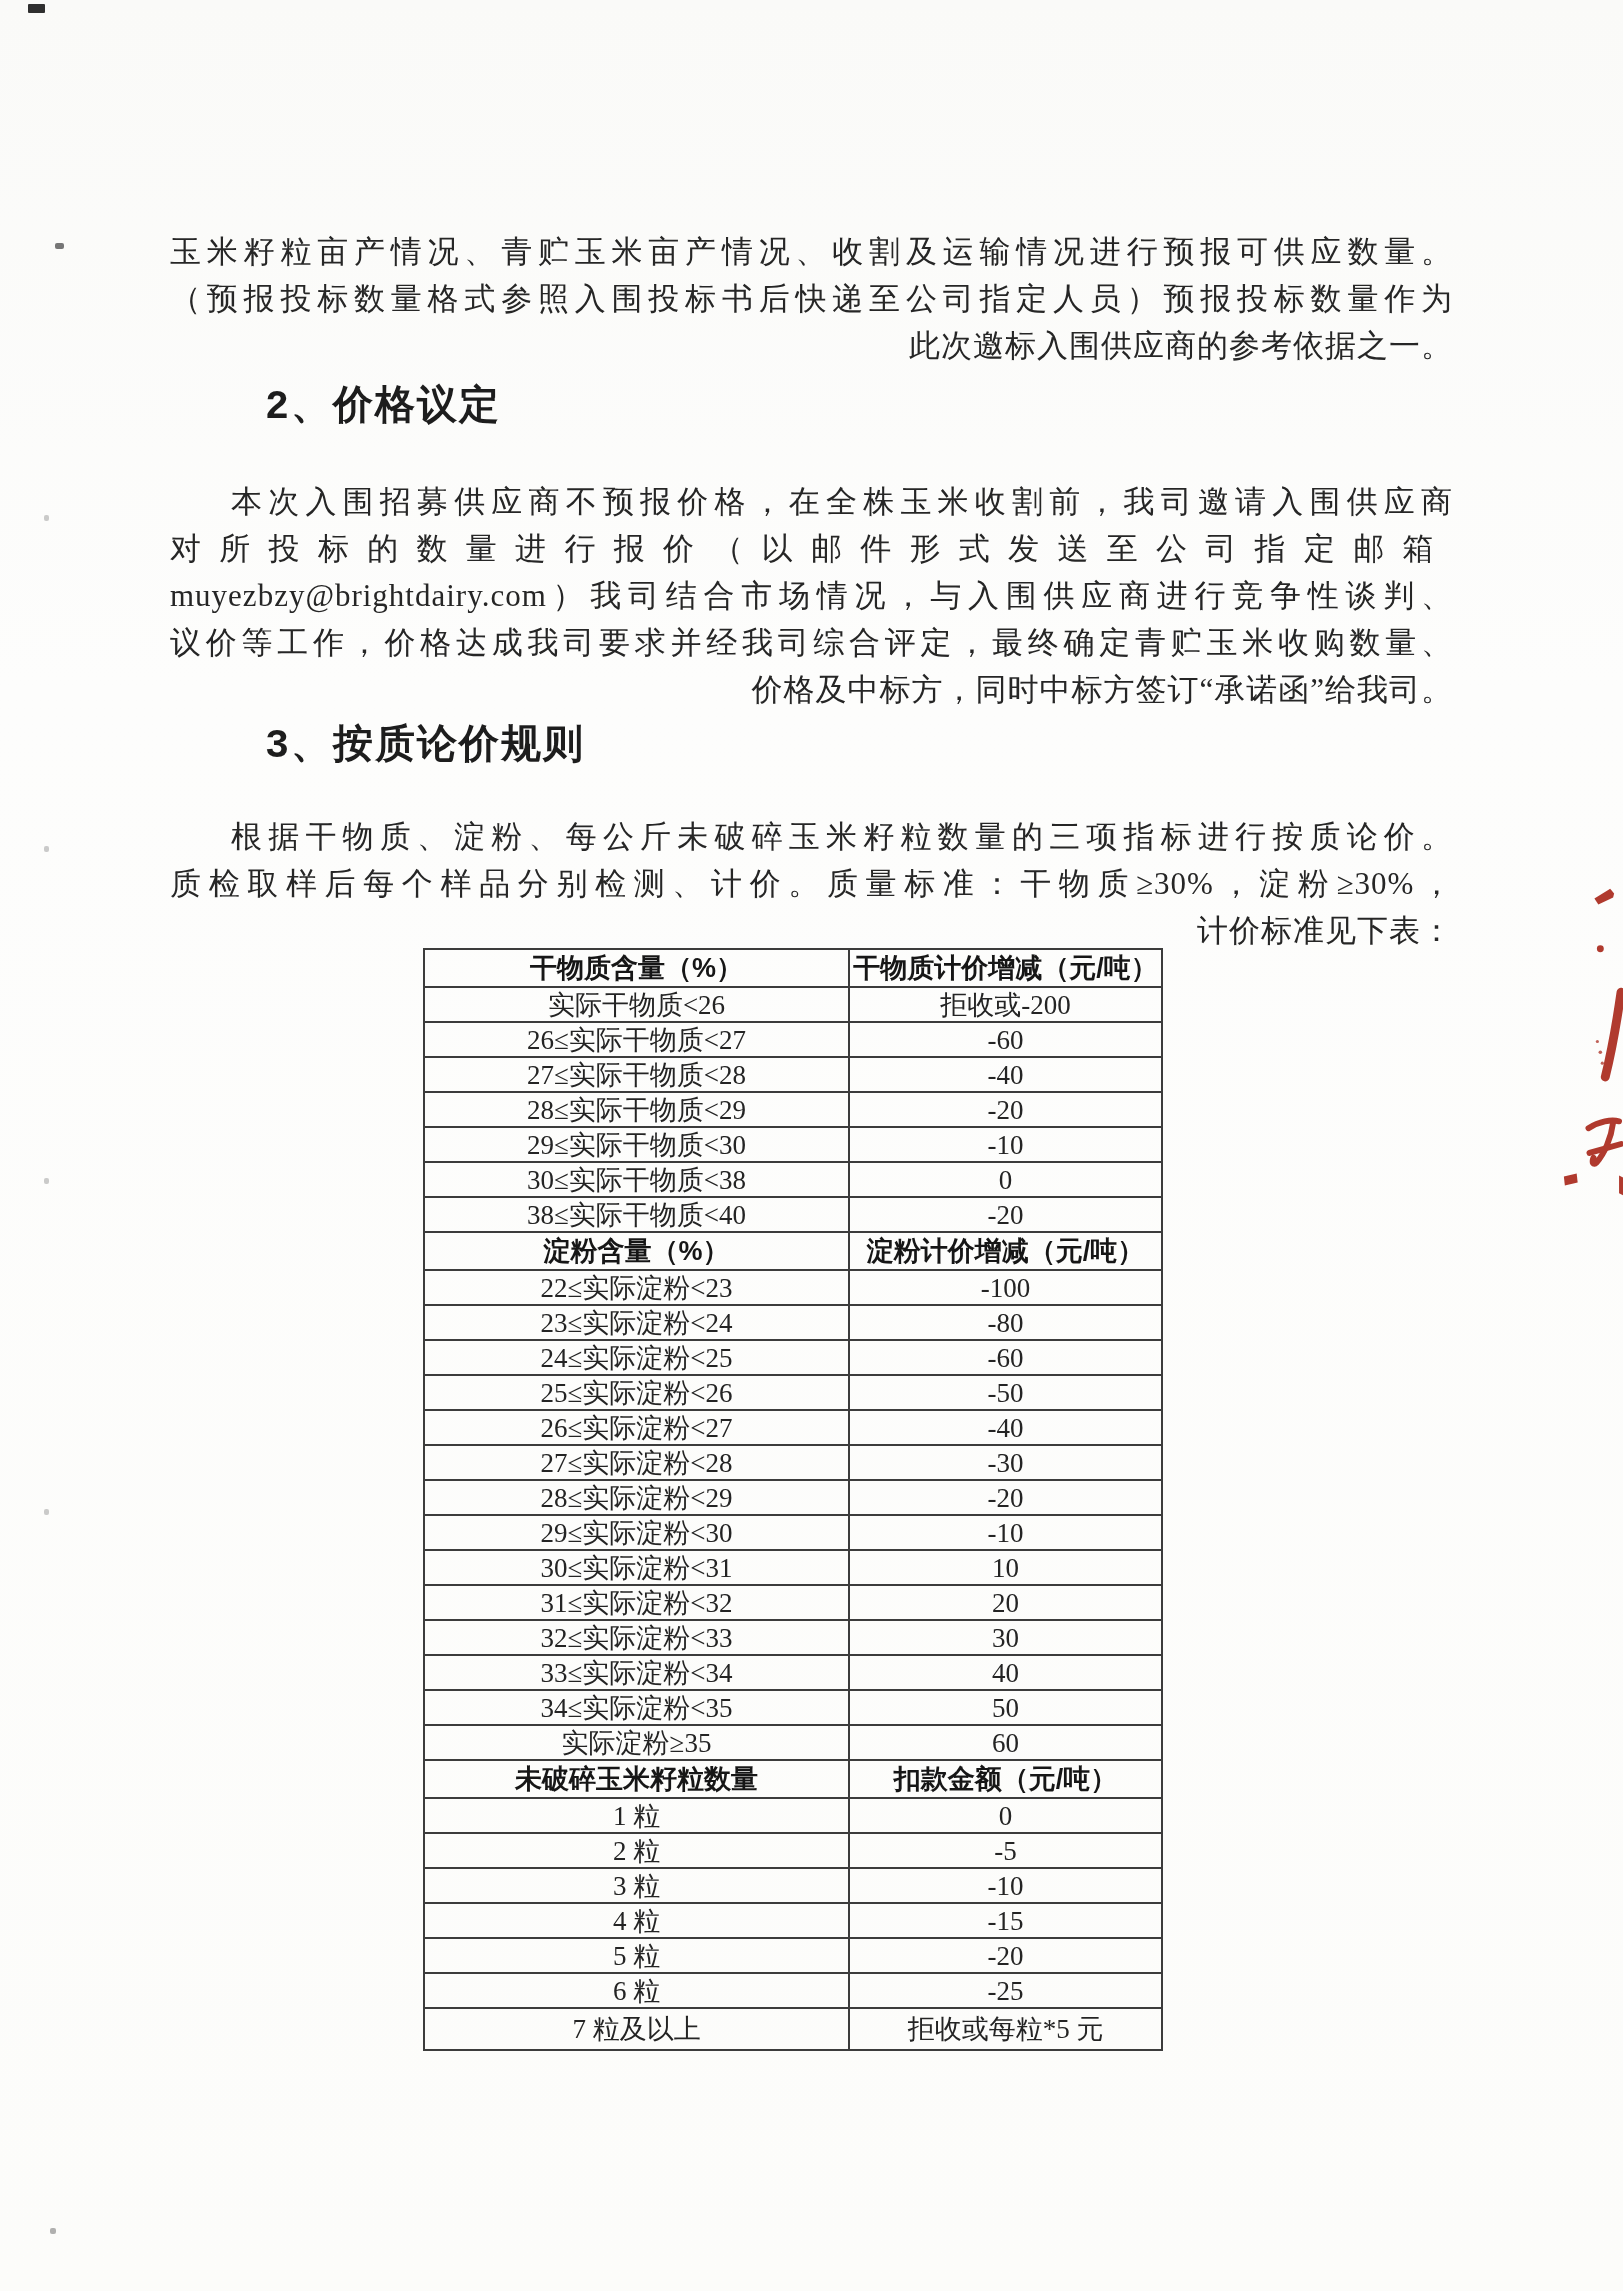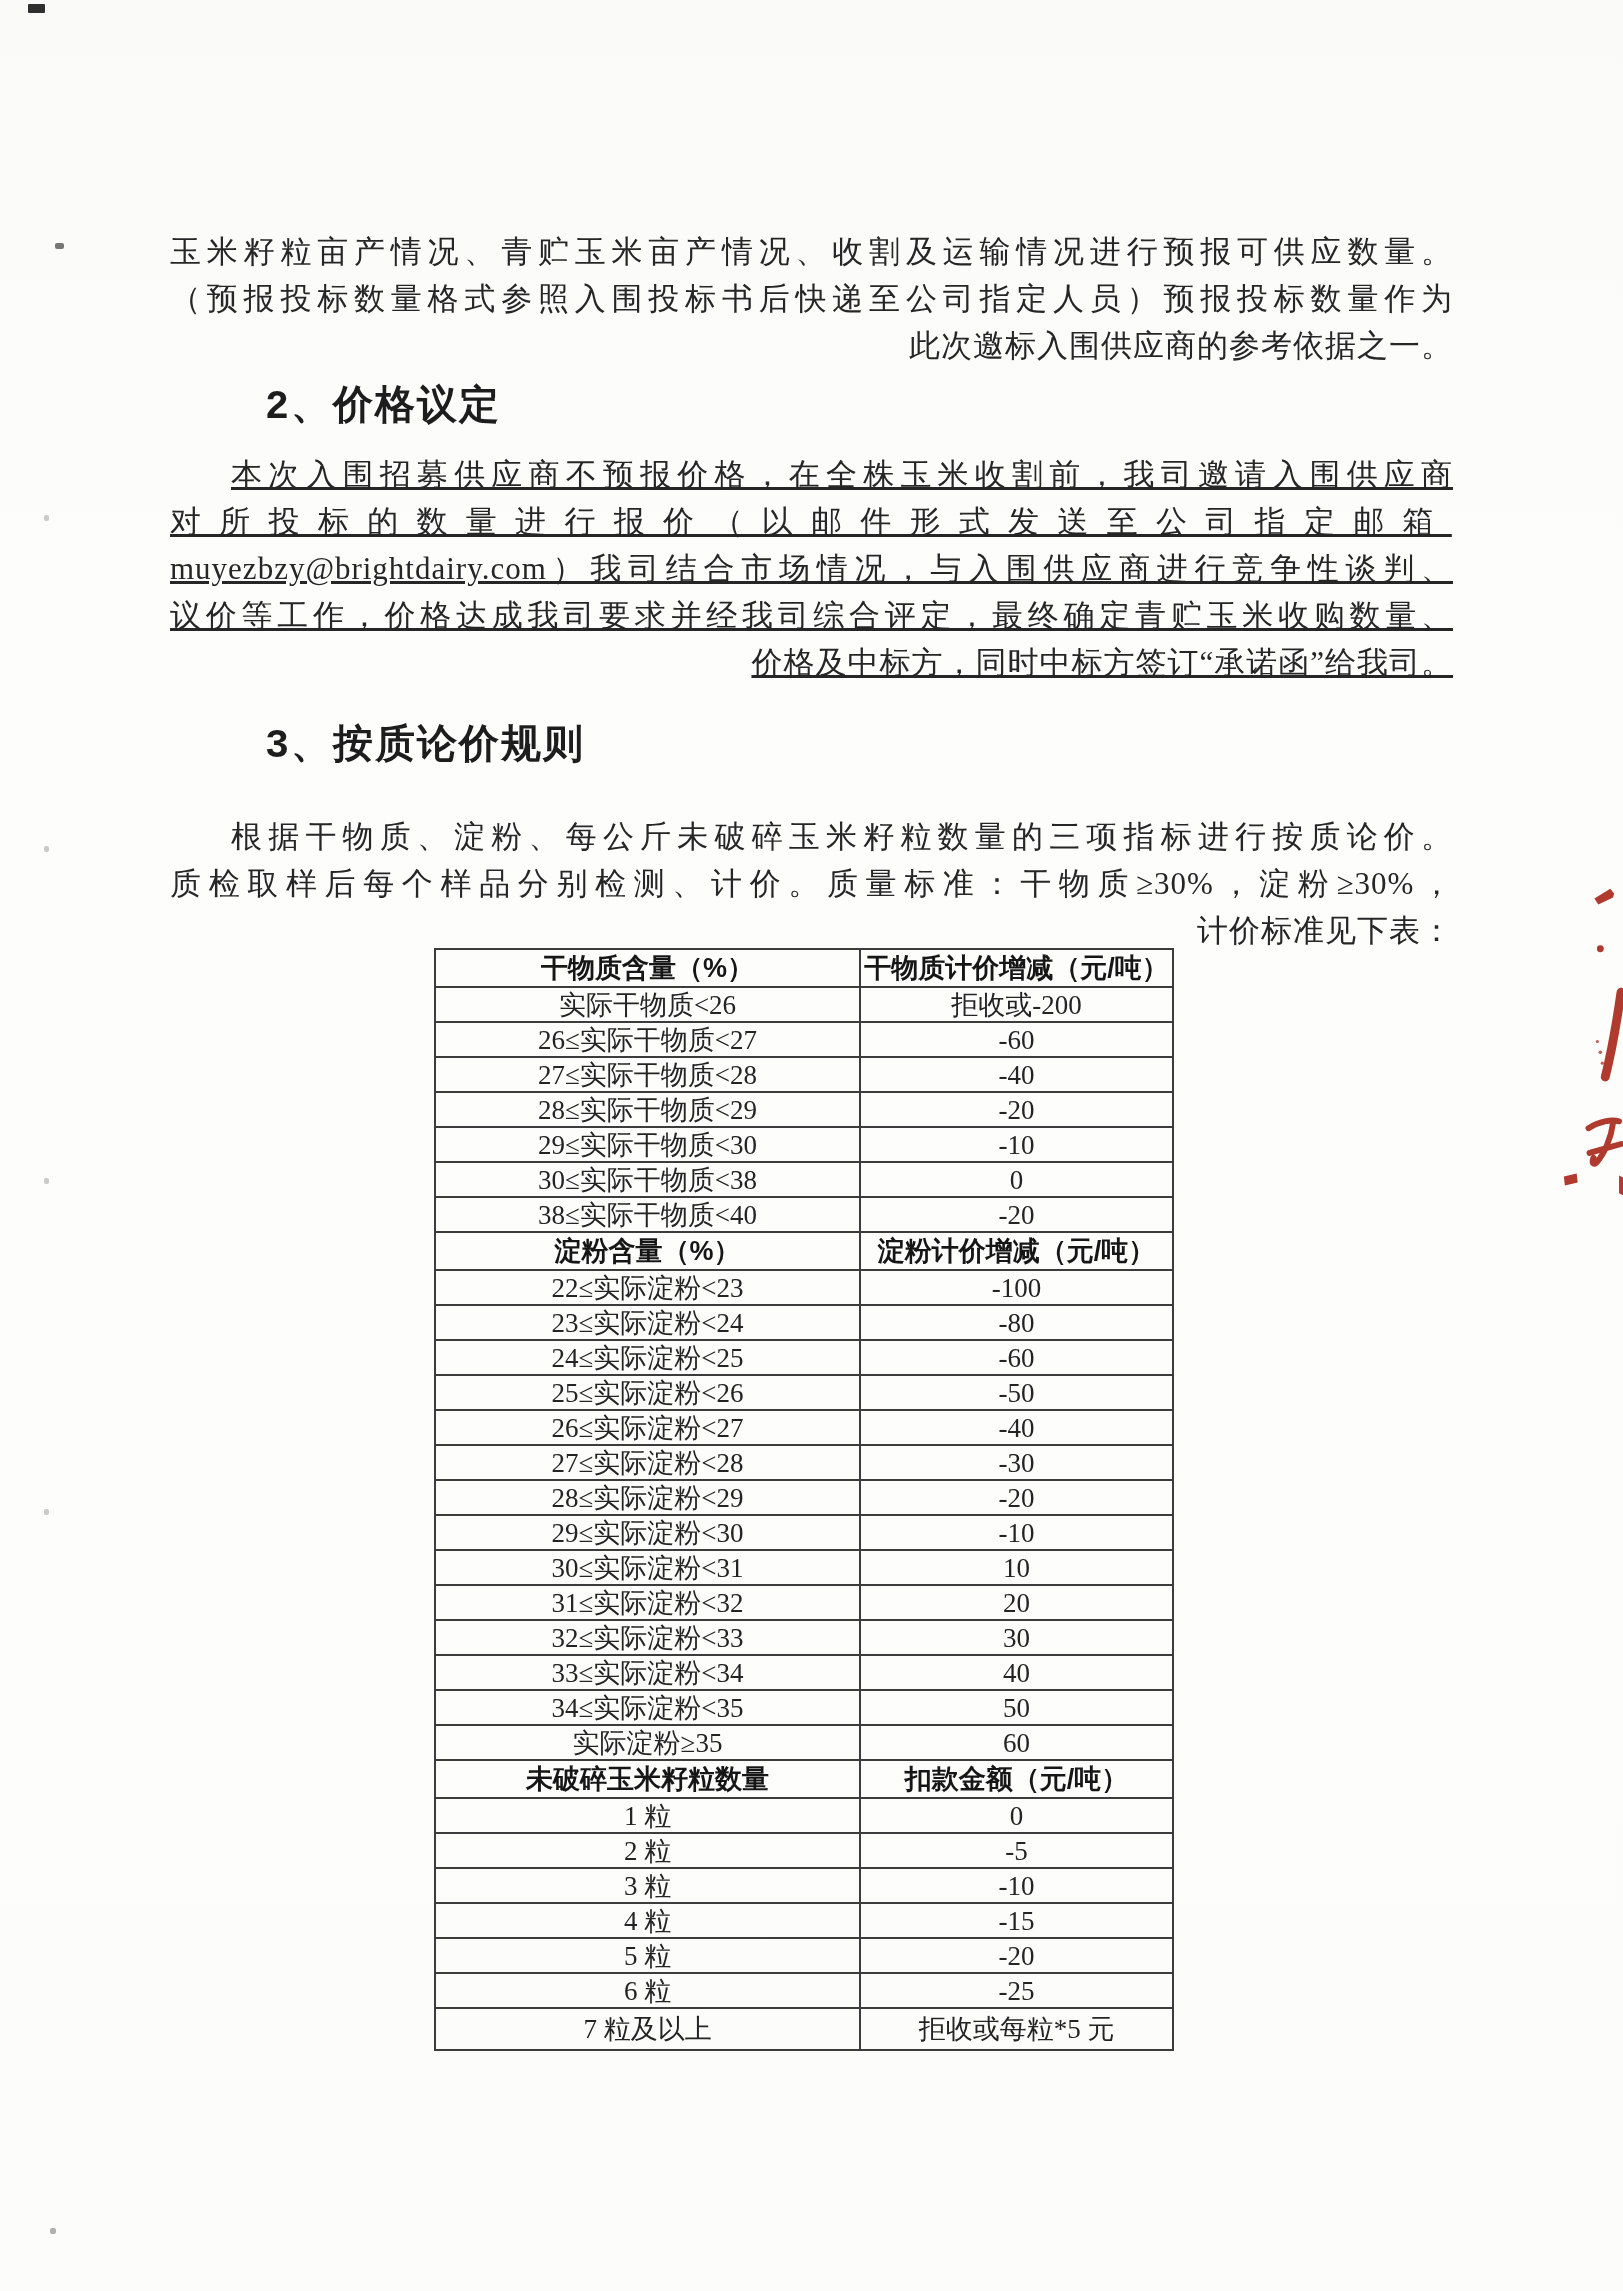--- a/index.html
+++ b/index.html
@@ -21,21 +21,21 @@
   .line.leftend { text-align:right; }
   .line.indent { text-indent:61px; }
   .line.spread { letter-spacing:18.3px; }
   .heading {
     position:absolute; left:245px;
     font-family:Liberation Mono, monospace;
     font-weight:700; font-size:40px; line-height:48px;
     color:#1d1d1d; letter-spacing:2px;margin-left:20px;
   }
   table.ptable {
-    position:absolute; left:434px; top:948px;
+    position:absolute; left:423px; top:948px;
     border-collapse:collapse; table-layout:fixed;
     width:738px;
     border-radius:31px;
   }
   .ptable td {
     border:2px solid #3c3c3c;
     height:33px; padding:0;
     text-align:center; vertical-align:middle;
     font-size:27px; line-height:30px; color:#242424;
   }
@@ -65,21 +65,21 @@
   <div class="speck" style="left:50px; top:2228px; width:6px; height:6px; opacity:.45;"></div>
 
   <div class="para" style="top:205px;">
     <div class="line just">玉米籽粒亩产情况、青贮玉米亩产情况、收割及运输情况进行预报可供应数量。</div>
     <div class="line just">（预报投标数量格式参照入围投标书后快递至公司指定人员）预报投标数量作为</div>
     <div class="line leftend">此次邀标入围供应商的参考依据之一。</div>
   </div>
 
   <div class="heading" style="top:384px;">2、价格议定</div>
 
-  <div class="para" style="top:428px;text-decoration:underline;">
+  <div class="para" style="top:455px;">
     <div class="line just indent">本次入围招募供应商不预报价格，在全株玉米收割前，我司邀请入围供应商</div>
     <div class="line spread">对所投标的数量进行报价（以邮件形式发送至公司指定邮箱</div>
     <div class="line just">muyezbzy@brightdairy.com）我司结合市场情况，与入围供应商进行竞争性谈判、</div>
     <div class="line just">议价等工作，价格达成我司要求并经我司综合评定，最终确定青贮玉米收购数量、</div>
     <div class="line leftend">价格及中标方，同时中标方签订“承诺函”给我司。</div>
   </div>
 
   <div class="heading" style="top:723px;text-align:right;">3、按质论价规则</div>
 
   <div class="para" style="top:790px;">

